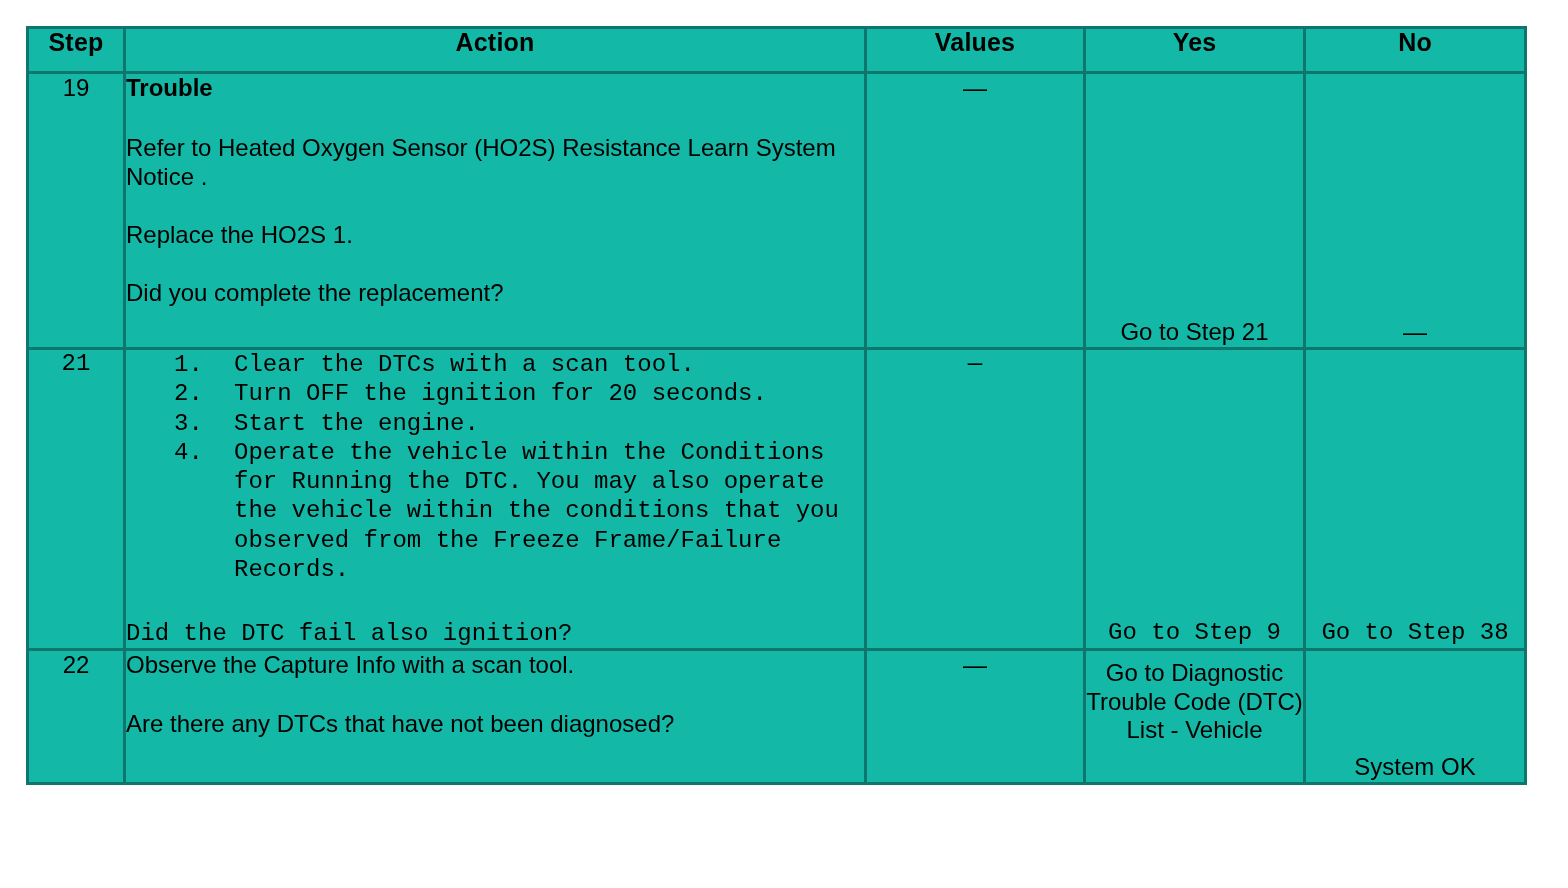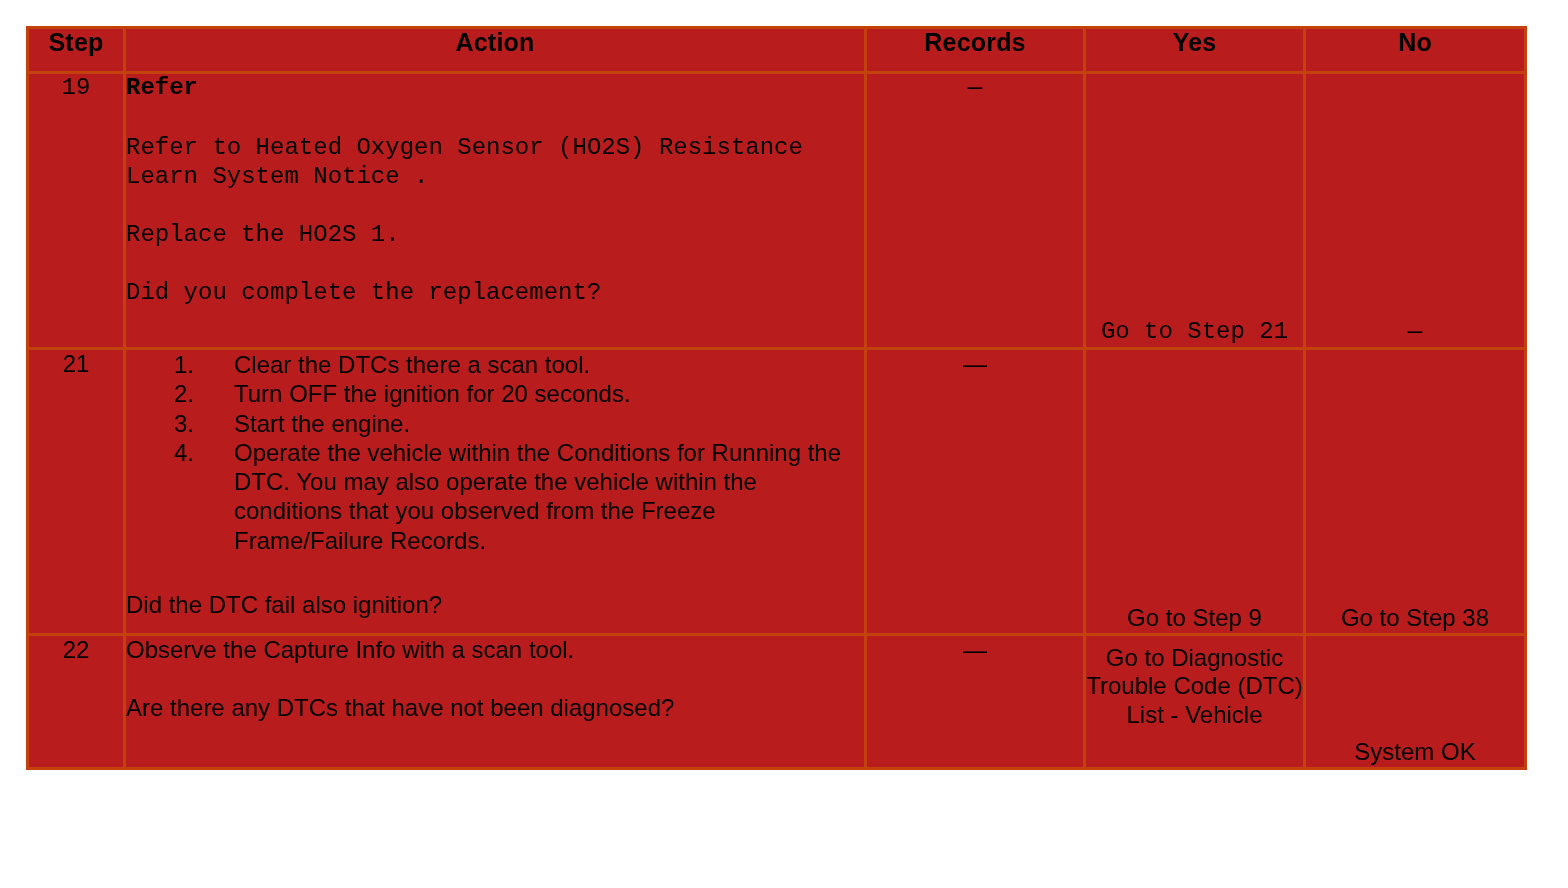--- a/index.html
+++ b/index.html
@@ -27,24 +27,24 @@
     left: 26px;
     top: 26px;
     width: 1498px;
     border-collapse: collapse;
     table-layout: fixed;
     background: #ffffff;
   }
 
   .diag-table td,
   .diag-table th {
-    border: 3px solid #c2410c;
+    border: 3px solid #0f766e;
     padding: 0;
     vertical-align: top;
-    background: #b91c1c;
+    background: #14b8a6;
   }
 
   
   col.c-step   { width: 97px; }
   col.c-action { width: 741px; }
   col.c-values { width: 219px; }
   col.c-yes    { width: 220px; }
   col.c-no     { width: 221px; }
 
   
@@ -84,23 +84,23 @@
     font-size: 24px;
     line-height: 1.18;
     padding: 4px 4px;
   }
   .branch-cell.bottom { vertical-align: bottom; padding-bottom: 1px; }
   .branch-cell.top    { vertical-align: top;    padding-top: 8px; }
 
   .dash { display: inline-block; }
 
   
-  .row-19 .rh { height: 272px; font-family: Liberation Mono, monospace; }
+  .row-19 .rh { height: 272px; }
   .row-20 .rh { height: 113px; }
-  .row-21 .rh { height: 282px; }
+  .row-21 .rh { height: 282px; font-family: Liberation Mono, monospace; }
   .row-22 .rh { height: 123px; }
 
   
   .notice-head {
     font-weight: bold;
     font-size: 24px;
     margin: 0 0 32px 0;
   }
   .para {
     margin: 0 0 30px 0;
@@ -141,51 +141,51 @@
       <col class="c-action">
       <col class="c-values">
       <col class="c-yes">
       <col class="c-no">
     </colgroup>
 
     <thead>
       <tr>
         <th class="hdr-cell">Step</th>
         <th class="hdr-cell">Action</th>
-        <th class="hdr-cell">Records</th>
+        <th class="hdr-cell">Values</th>
         <th class="hdr-cell">Yes</th>
         <th class="hdr-cell">No</th>
       </tr>
     </thead>
 
     <tbody>
 
       <tr class="row-19">
         <td class="step-cell rh">19</td>
         <td class="action-cell rh">
-          <div class="notice-head">Refer</div>
+          <div class="notice-head">Trouble</div>
           <div class="para">Refer to Heated Oxygen Sensor (HO2S) Resistance Learn System Notice .</div>
           <div class="para">Replace the HO2S 1.</div>
           <div class="para last">Did you complete the replacement?</div>
         </td>
         <td class="values-cell rh">
           <span class="dash">—</span>
         </td>
         <td class="branch-cell bottom rh">Go to Step 21</td>
         <td class="branch-cell bottom rh">—</td>
       </tr>
 
 
       <tr class="row-21">
         <td class="step-cell rh">21</td>
         <td class="action-cell rh">
           <ol class="steps">
             <li>
               <span class="num">1.</span>
-              <span>Clear the DTCs there a scan tool.</span>
+              <span>Clear the DTCs with a scan tool.</span>
             </li>
             <li>
               <span class="num">2.</span>
               <span>Turn OFF the ignition for 20 seconds.</span>
             </li>
             <li>
               <span class="num">3.</span>
               <span>Start the engine.</span>
             </li>
             <li>

